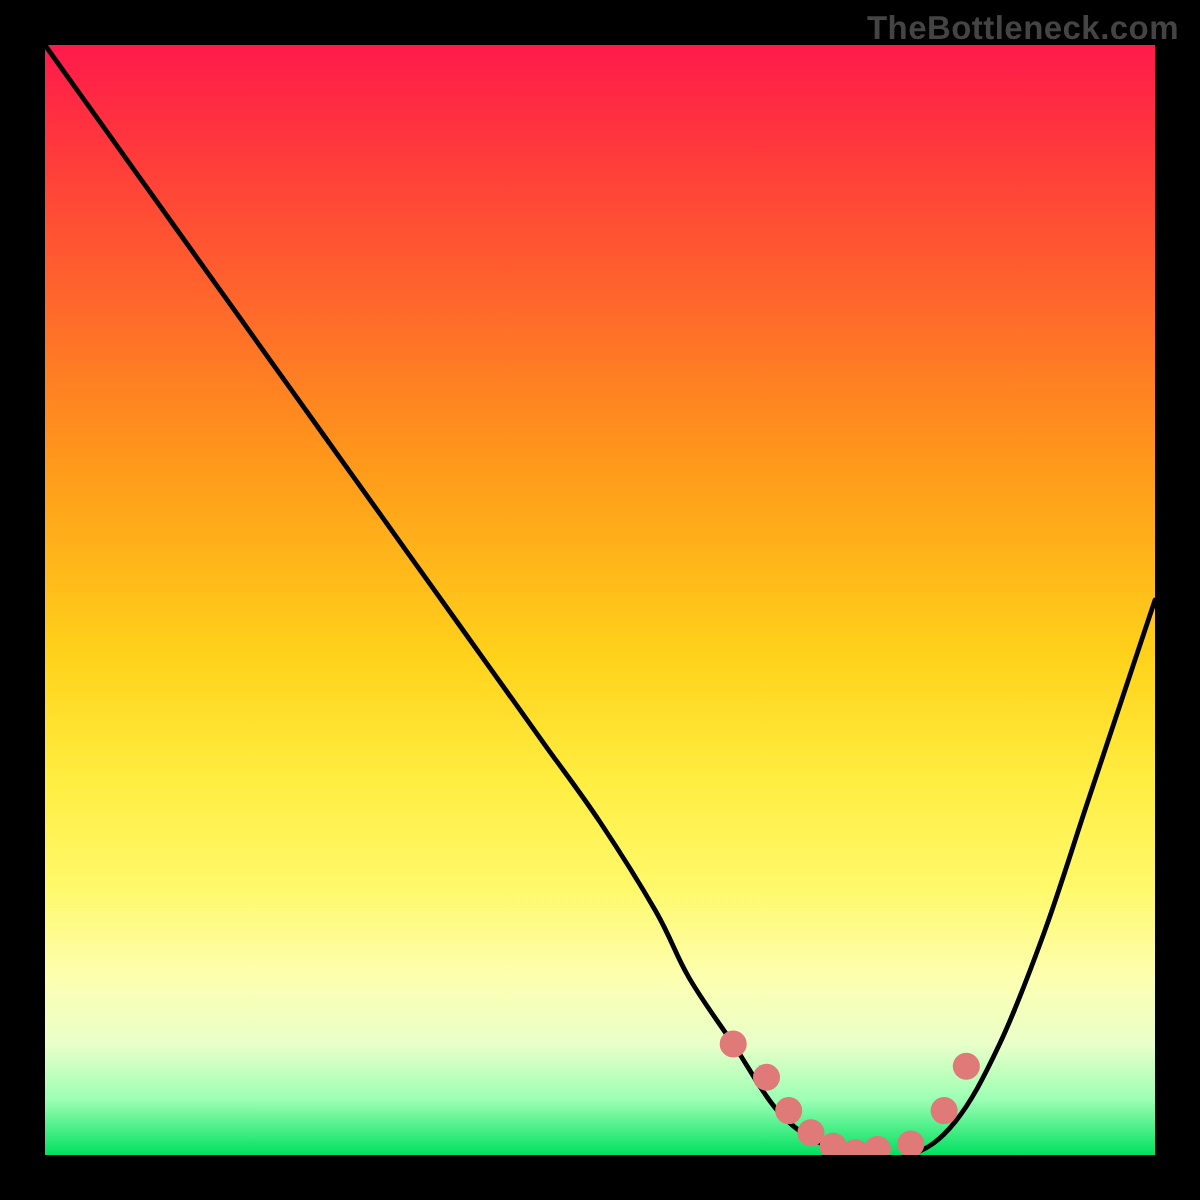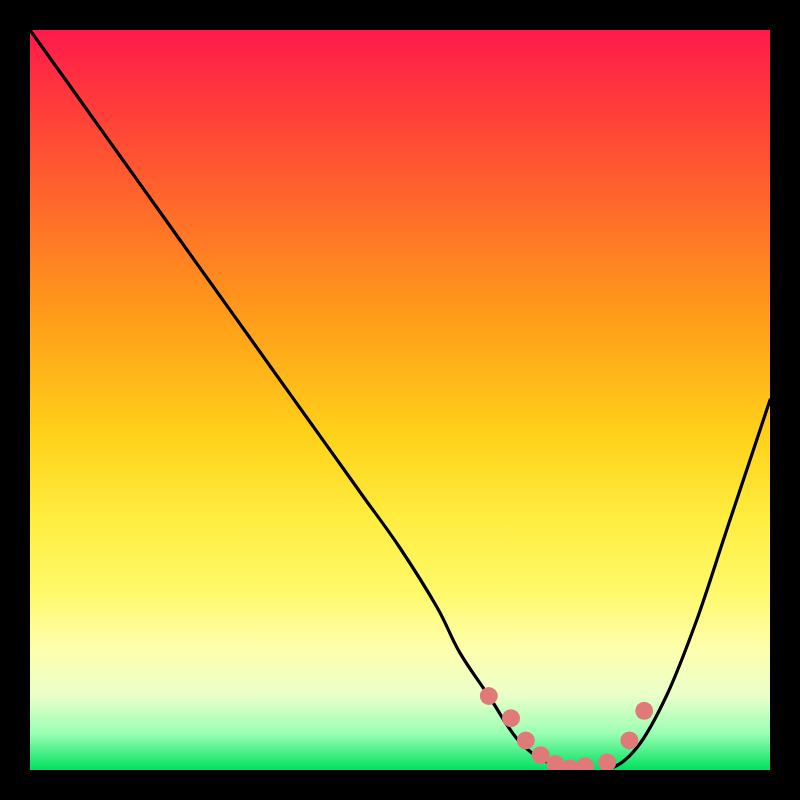--- a/index.html
+++ b/index.html
@@ -55,20 +55,21 @@
     top: 0;
     width: 740px;
     height: 740px;
   }
 </style>
 </head>
 <body>
 
 <div class="stage">
 
+  <div class="watermark">TheBottleneck.com</div>
 
   <div class="plot">
     <svg class="overlay" viewBox="0 0 740 740" preserveAspectRatio="none">
       <path id="curve-path" fill="none" stroke="#000000" stroke-width="3.2" stroke-linecap="round" stroke-linejoin="round" d="M 0.0 0.0 C 6.7 9.3, 23.7 33.2, 37.0 51.8 C 50.3 70.4, 60.7 85.0, 74.0 103.6 C 87.3 122.2, 97.7 136.8, 111.0 155.4 C 124.3 174.0, 134.7 188.6, 148.0 207.2 C 161.3 225.8, 171.7 240.4, 185.0 259.0 C 198.3 277.6, 208.7 292.2, 222.0 310.8 C 235.3 329.4, 245.7 344.0, 259.0 362.6 C 272.3 381.2, 282.7 395.8, 296.0 414.4 C 309.3 433.0, 319.7 447.6, 333.0 466.2 C 346.3 484.8, 356.7 498.0, 370.0 518.0 C 383.3 538.0, 396.3 558.6, 407.0 577.2 C 417.7 595.8, 419.9 605.6, 429.2 621.6 C 438.5 637.6, 448.1 650.0, 458.8 666.0 C 469.5 682.0, 477.7 698.4, 488.4 710.4 C 499.1 722.4, 507.3 727.3, 518.0 732.6 C 528.7 737.9, 536.9 738.7, 547.6 740.0 C 558.3 741.3, 566.5 744.0, 577.2 740.0 C 587.9 736.0, 596.1 731.1, 606.8 717.8 C 617.5 704.5, 625.7 688.6, 636.4 666.0 C 647.1 643.4, 655.3 621.3, 666.0 592.0 C 676.7 562.7, 684.9 535.2, 695.6 503.2 C 706.3 471.2, 717.2 438.4, 725.2 414.4 C 733.2 390.4, 737.3 378.0, 740.0 370.0"></path>
       <g id="markers">
           <circle cx="458.8" cy="666.0" r="9" fill="#e07a78" stroke="#b85a58" stroke-width="0"></circle>
           <circle cx="481.0" cy="688.2" r="9" fill="#e07a78" stroke="#b85a58" stroke-width="0"></circle>
           <circle cx="495.8" cy="710.4" r="9" fill="#e07a78" stroke="#b85a58" stroke-width="0"></circle>
           <circle cx="510.6" cy="725.2" r="9" fill="#e07a78" stroke="#b85a58" stroke-width="0"></circle>
           <circle cx="525.4" cy="734.1" r="9" fill="#e07a78" stroke="#b85a58" stroke-width="0"></circle>

